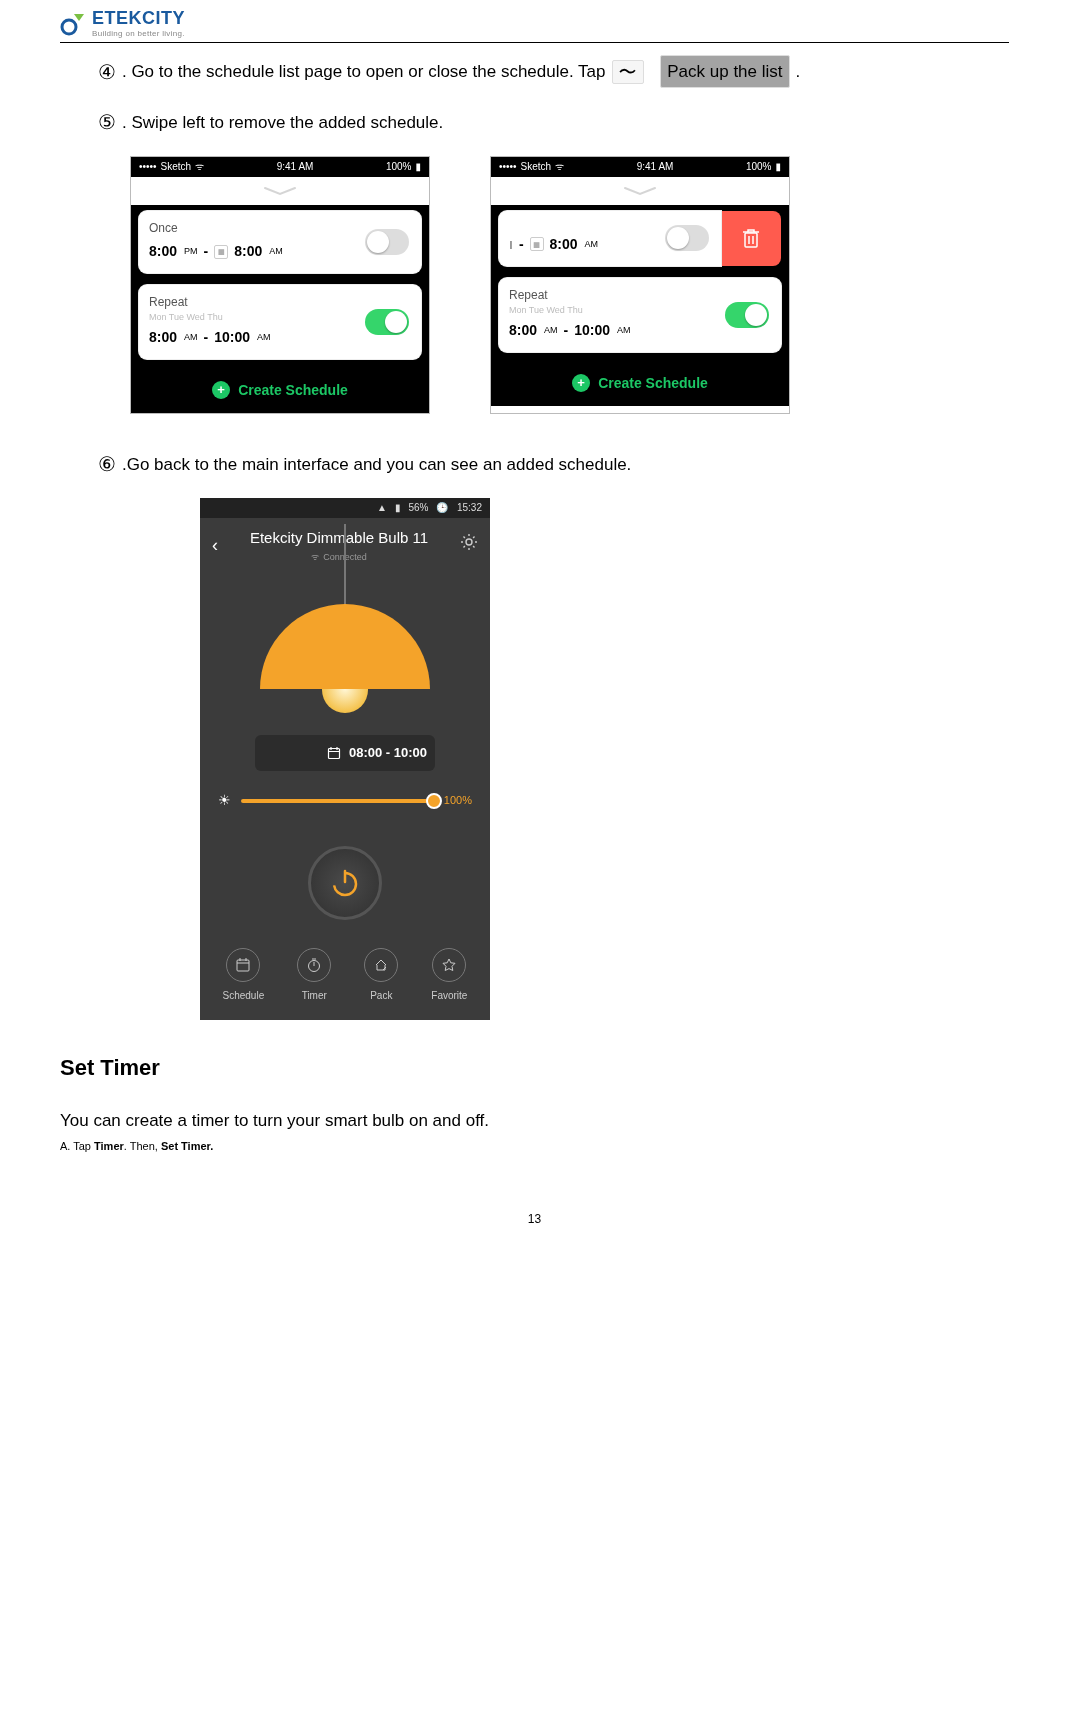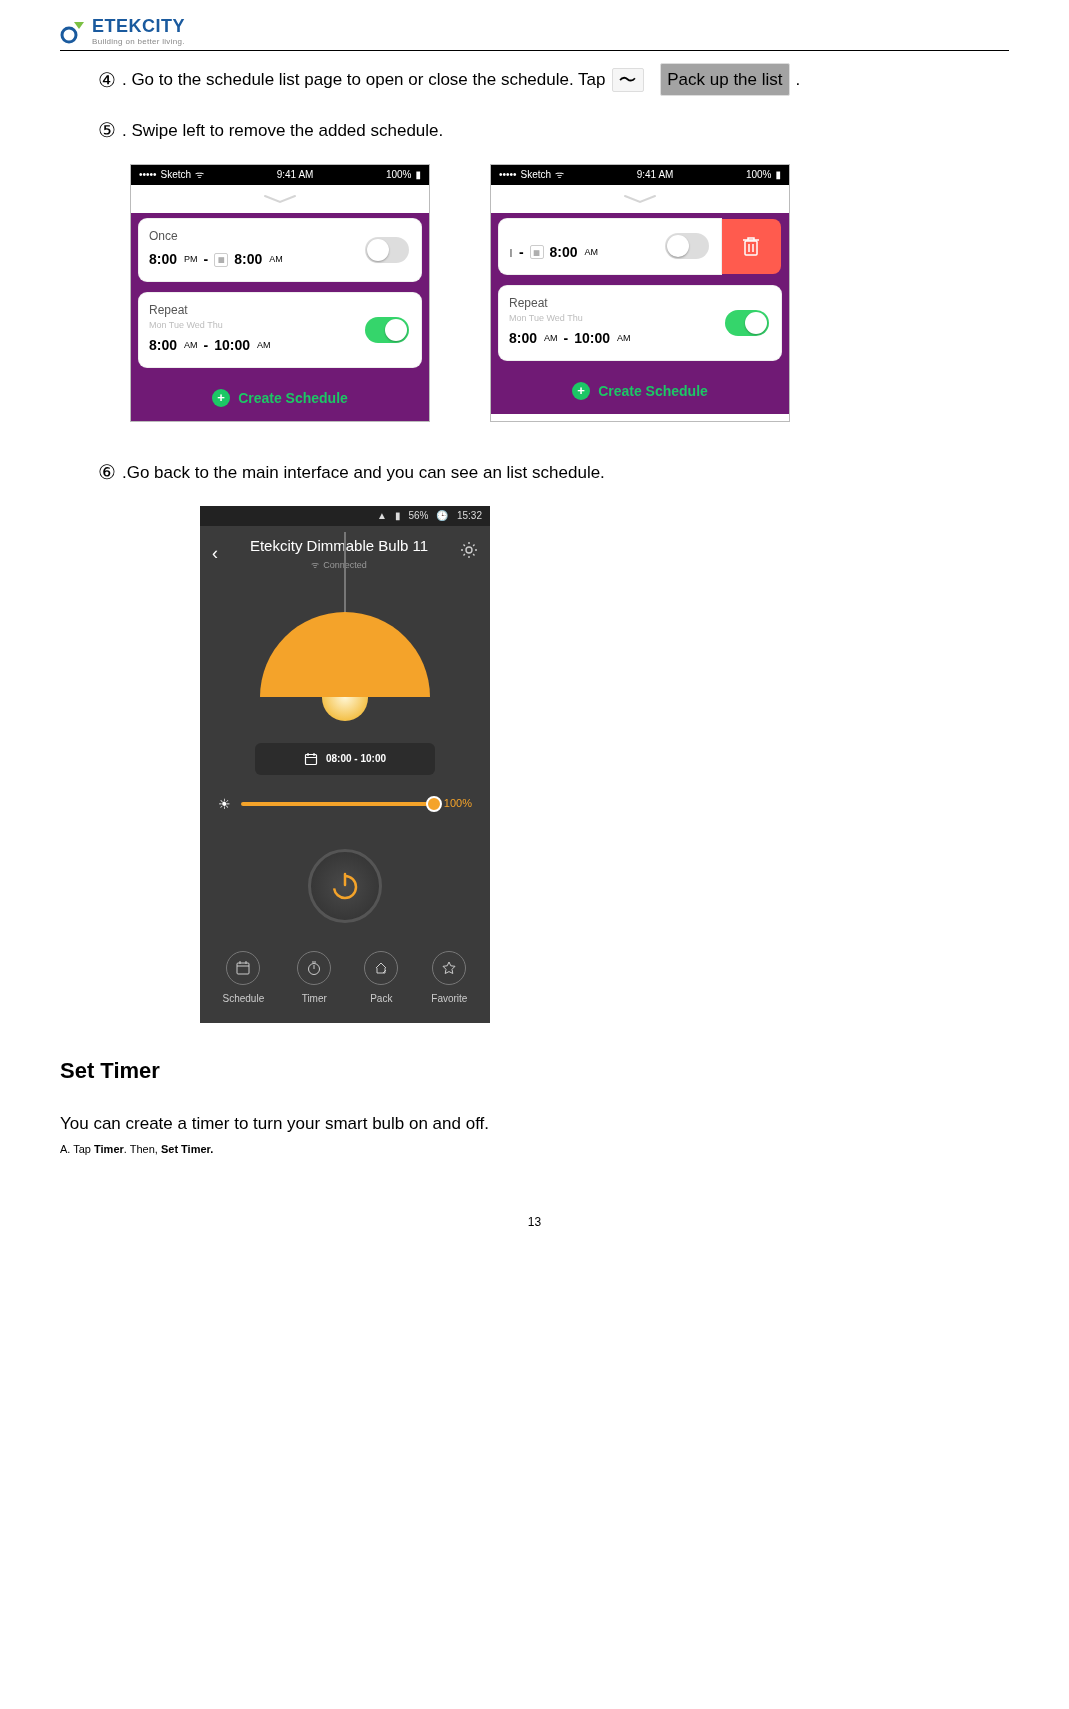--- a/index.html
+++ b/index.html
@@ -1,36 +1,36 @@
 <!DOCTYPE html>
 <html><head>
   <meta charset="utf-8">
   <style>
     * { box-sizing: border-box; margin: 0; padding: 0; }
     body { font-family: Arial, sans-serif; width: 1069px; background: #fff; color: #000; }
-    .page { padding: 8px 60px 40px 60px; }
+    .page { padding: 0 60px 40px 60px; }
     .header { border-bottom: 1px solid #000; padding: 8px 0 4px 0; }
     .logo-wrap { display: flex; align-items: center; gap: 6px; }
     .logo-mark svg { display: block; }
     .logo-text { display: flex; flex-direction: column; }
     .brand { font-weight: bold; color: #1a5a9e; font-size: 18px; letter-spacing: 0.5px; }
     .tagline { color: #888; font-size: 8px; letter-spacing: 0.3px; }
     .content { padding-top: 8px; font-size: 17px; line-height: 1.6; }
     .step { display: flex; align-items: center; gap: 6px; margin: 4px 0 18px 38px; flex-wrap: wrap; }
     .circled { font-size: 20px; }
     .glyph-box { display:inline-block; font-family: serif; font-size:18px; line-height:1; padding:2px 6px; background:#f6f6f6; border:1px solid #ddd; border-radius:2px; }
     .packup { display:inline-block; padding:2px 6px; background:#a3a3a3; border:1px solid #ddd; border-radius:2px; }
     
     .shots { display:flex; gap:60px; margin:0 0 34px 70px; }
     .phone { width:300px; border:1px solid #bbb; background:#fff; display:flex; flex-direction:column; }
     .statusbar { background:#000; color:#fff; font-size:10px; height:20px; display:flex; align-items:center; justify-content:space-between; padding:0 8px; }
     .sb-left, .sb-right { display:flex; align-items:center; gap:4px; }
     .pullhandle { height:28px; background:#fff; display:flex; align-items:center; justify-content:center; }
     .pullhandle svg { display:block; opacity:.35; }
-    .sheet-body { background:#701a75; padding:6px 8px; }
+    .sheet-body { background:#000000; padding:6px 8px; }
     .card { background:#fff; border-radius:8px; padding:8px 10px 10px 10px; margin-bottom:12px; position:relative; box-shadow:0 0 0 1px #eee; }
     .card .label { color:#555; font-size:12px; }
     .card .days { color:#bdbdbd; font-size:9px; margin-top:-2px; }
     .card .timeblock { display:flex; align-items:center; gap:6px; margin-top:2px; font-size:14px; font-weight:bold; }
     .ampm { font-size:9px; font-weight:normal; margin-left:1px; }
     .dayicon { display:inline-flex; width:14px; height:14px; border:1px solid #ccc; border-radius:2px; align-items:center; justify-content:center; font-size:7px; color:#aaa; }
     .toggle { position:absolute; right:12px; top:50%; transform:translateY(-50%); width:44px; height:26px; border-radius:13px; }
     .toggle.off { background:#ddd; }
     .toggle.on  { background:#35d56b; }
     .knob { width:22px;height:22px;border-radius:50%;background:#fff; position:absolute; top:2px; box-shadow:0 1px 2px rgba(0,0,0,.3); }
@@ -48,21 +48,21 @@
     .p3-status { height:20px; background:#222; color:#ddd; font-size:10px; display:flex; align-items:center; justify-content:flex-end; padding:0 8px; gap:8px; }
     .p3-titlebar { display:flex; align-items:center; justify-content:space-between; padding:8px 12px; }
     .p3-back { font-size:18px; }
     .p3-titletext { text-align:center; font-size:15px; }
     .p3-sub { color:#999; font-size:9px; display:flex; align-items:center; justify-content:center; gap:4px; }
     .hero { height:140px; display:flex; align-items:flex-end; justify-content:center; position:relative; }
     .pendant { position:relative; }
     .cord { position:absolute; left:50%; top:-80px; width:2px; height:80px; background:#777; transform:translateX(-50%); }
     .shade { width:170px; height:85px; background:#f4a32a; border-top-left-radius:85px 85px; border-top-right-radius:85px 85px; }
     .bulbglow { width:46px;height:24px;background:radial-gradient(circle at 50% 0,#fff7d6,#f4c14a 70%);border-bottom-left-radius:23px;border-bottom-right-radius:23px;margin:0 auto; }
-    .schedchip { margin:22px auto 0 auto; width:180px; background:#2c2c2c; border-radius:6px; padding:8px; display:flex; align-items:center; justify-content:center; gap:8px; font-size:10px; font-weight:bold; }
+    .schedchip { margin:22px auto 0 auto; width:180px; background:#2c2c2c; border-radius:6px; padding:8px; display:flex; align-items:center; justify-content:flex-end; gap:8px; font-size:13px; font-weight:bold; }
     .slider-row { display:flex; align-items:center; gap:10px; padding:18px 18px 0 18px; }
     .sun { font-size:14px; }
     .track { flex:1; height:4px; background:#f4a32a; border-radius:2px; position:relative; }
     .thumb { position:absolute; right:0; top:50%; transform:translate(50%,-50%); width:16px;height:16px;border-radius:50%;background:#f4a32a;border:2px solid #fff; }
     .pct { color:#f4a32a; font-size:11px; }
     .power-wrap { display:flex; justify-content:center; padding:34px 0 18px 0; }
     .power { width:74px;height:74px;border-radius:50%; background:radial-gradient(circle,#4a4a4a,#2f2f2f); border:3px solid #555; display:flex;align-items:center;justify-content:center; }
     .power svg { display:block; }
     .bottomnav { display:flex; justify-content:space-around; padding:10px 6px 16px 6px; }
     .nav-item { display:flex; flex-direction:column; align-items:center; gap:6px; font-size:10px; color:#ccc; }
@@ -225,21 +225,21 @@
             <span class="plus-circ">+</span>
             <span>Create Schedule</span>
           </div>
         </div>
         <div class="phone-blank"></div>
       </div>
     </div>
 
     <div class="step">
       <span class="circled">⑥</span>
-      <span>.Go back to the main interface and you can see an list schedule.</span>
+      <span>.Go back to the main interface and you can see an added schedule.</span>
     </div>
 
     <div class="phone3-wrap">
       <div class="phone3">
         <div class="p3-status">
           <span>▲</span>
           <span>▮</span>
           <span>56%</span>
           <span>🕒</span>
           <span>15:32</span>

